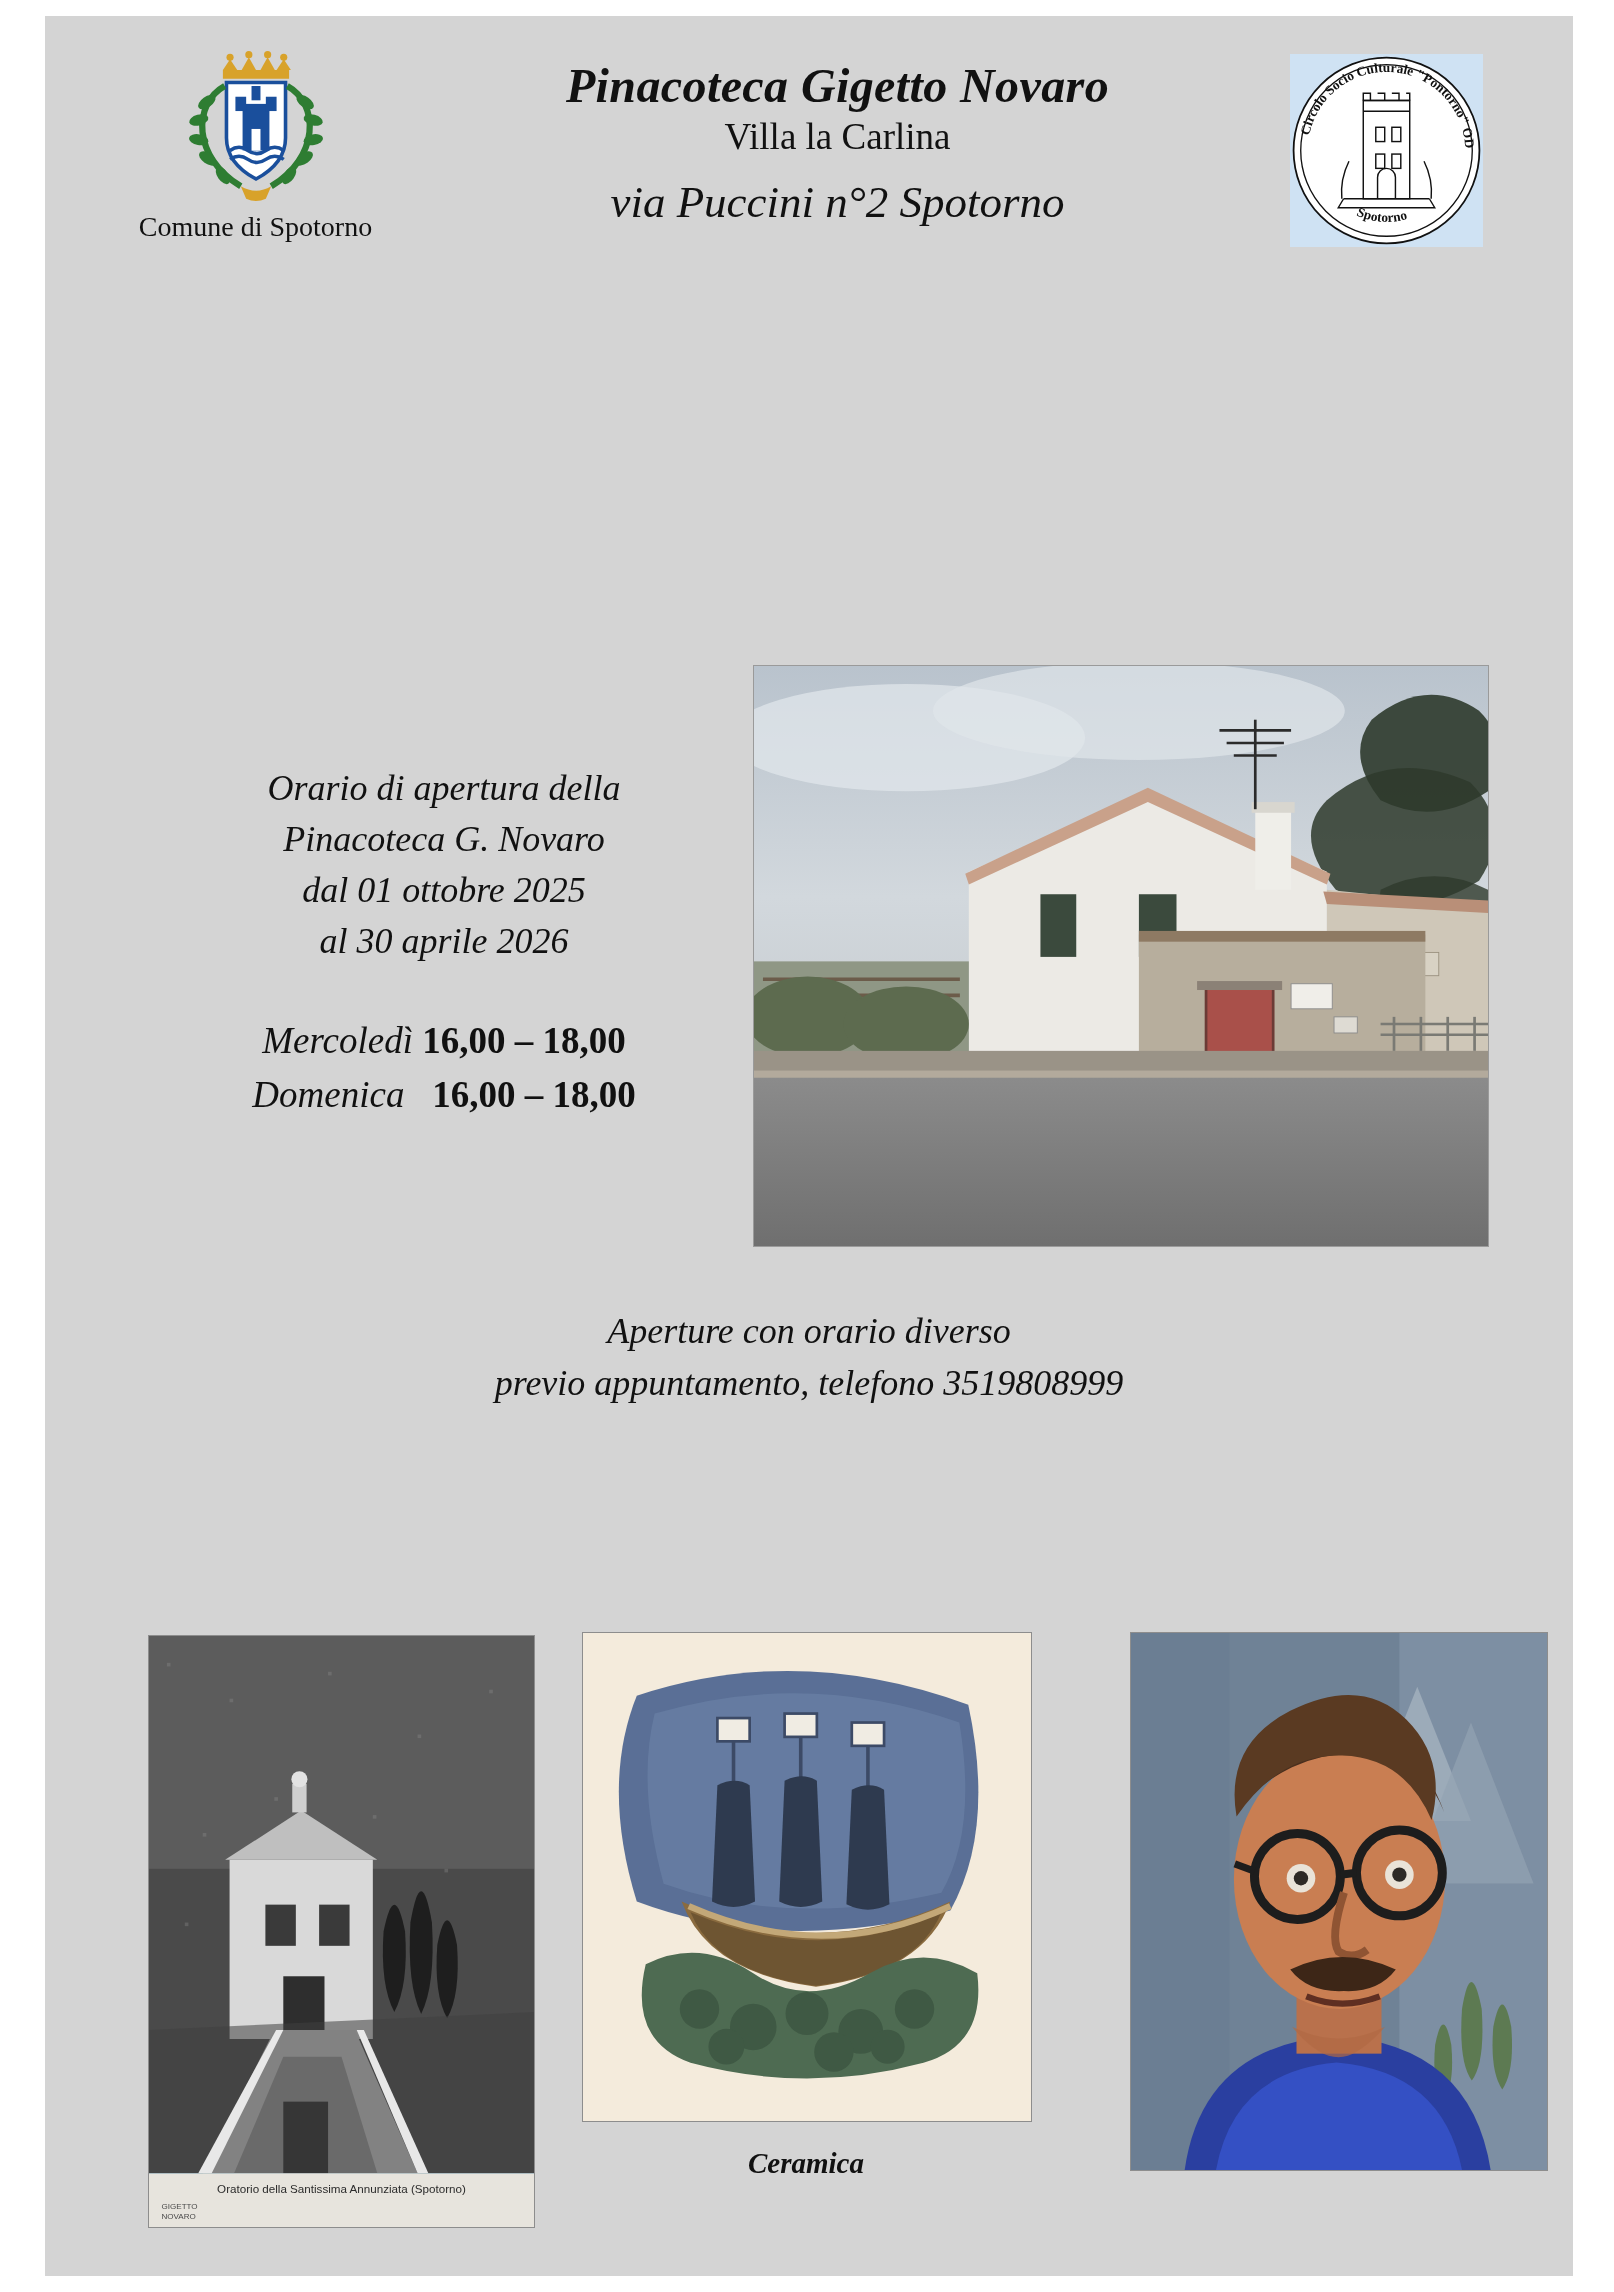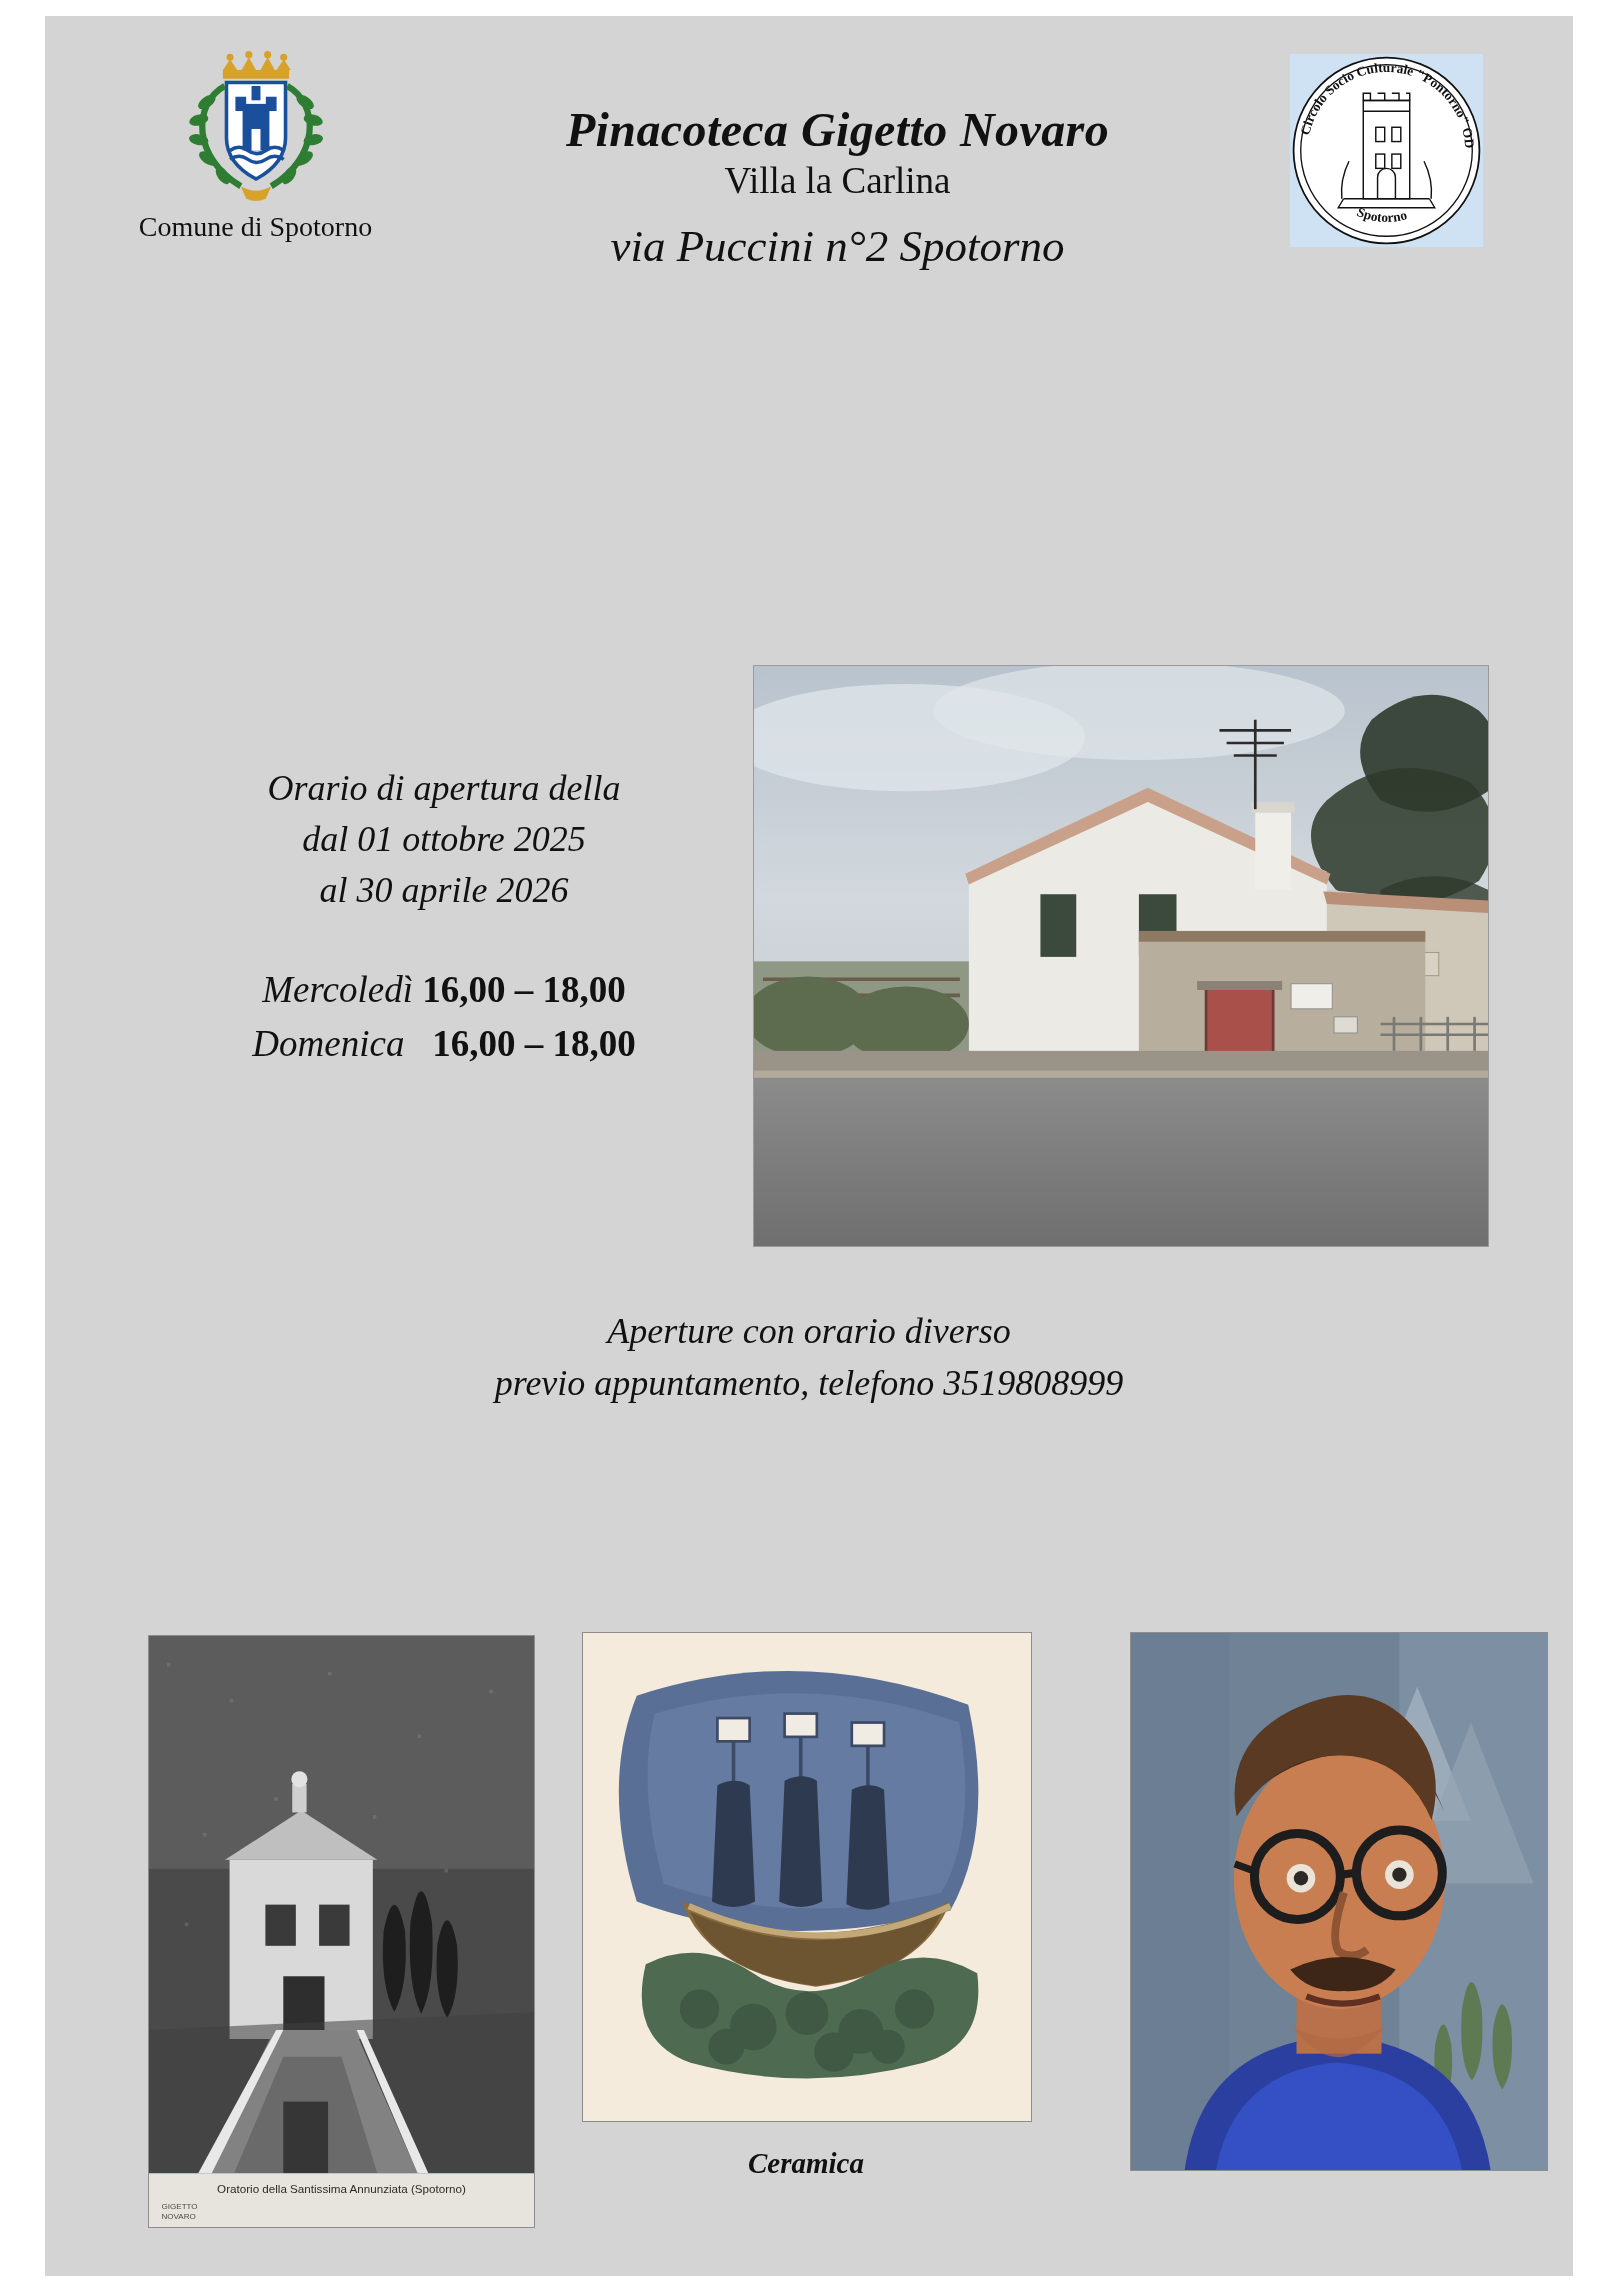--- a/index.html
+++ b/index.html
@@ -53,21 +53,20 @@
     width: 905px;
     text-align: center;
     line-height: 1.12;
   }
   .title-line1 {
     font-size: 48px;
     font-weight: bold;
     font-style: italic;
     color: #111;
     letter-spacing: 0.4px;
-    margin-top: 44px;
   }
   .title-line2 {
     font-size: 37px;
     color: #111;
     margin-top: 3.6px;
   }
   .title-line3 {
     font-size: 45px;
     font-style: italic;
     color: #111;
@@ -261,20 +260,21 @@
         </g>
       </svg>
     </div>
   </div>
 
   <div class="mid">
 
     <div class="hours-block">
       <div class="hours-title">
         <div>Orario di apertura della</div>
+        <div>Pinacoteca  G. Novaro</div>
         <div>dal 01 ottobre 2025</div>
         <div>al 30 aprile 2026</div>
       </div>
       <div class="hours-rows">
         <div class="hours-row">
           <span class="day">Mercoledì </span>
           <span class="time">16,00 – 18,00</span>
         </div>
         <div class="hours-row">
           <span class="day">Domenica   </span>

